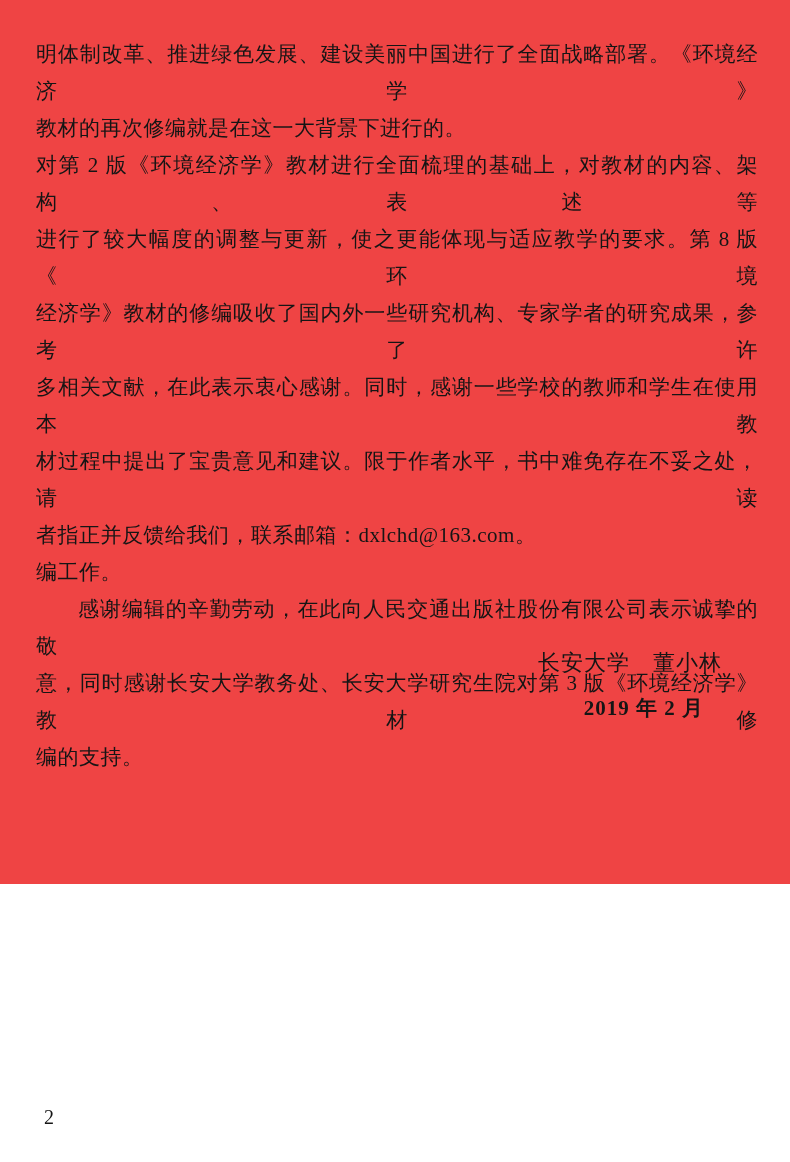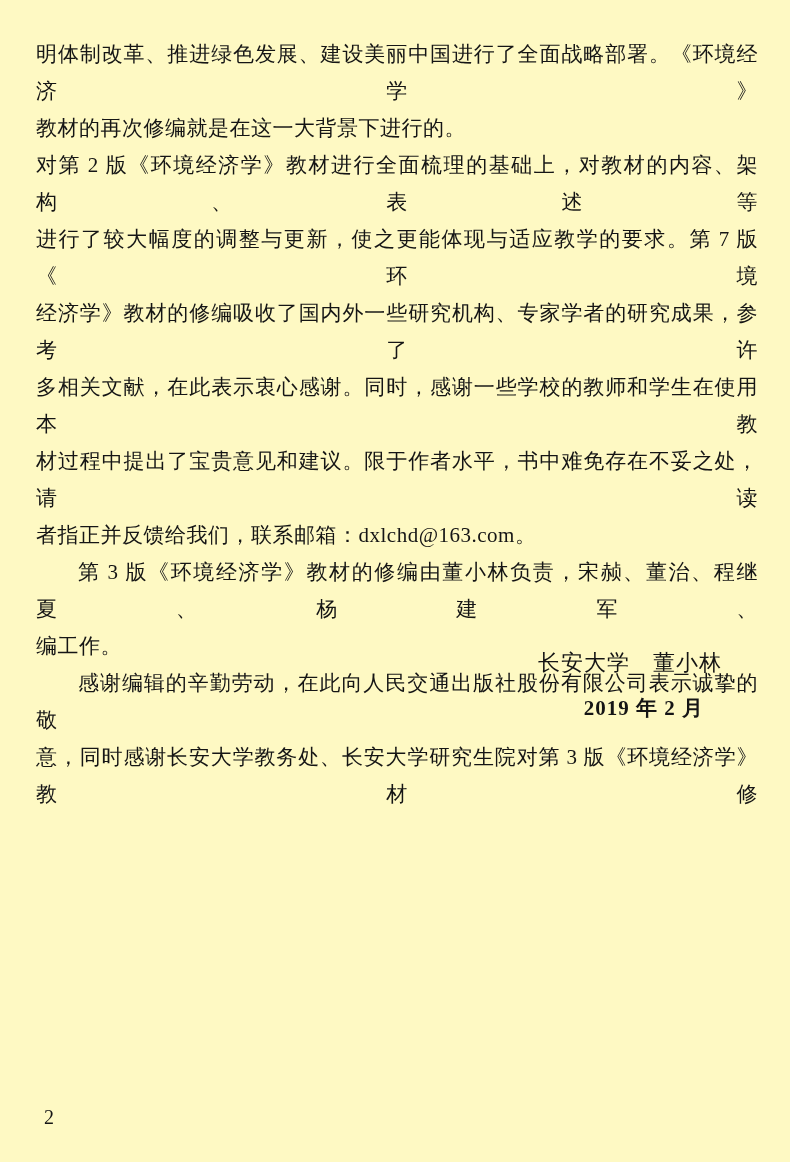--- a/index.html
+++ b/index.html
@@ -5,22 +5,22 @@
   * { margin: 0; padding: 0; box-sizing: border-box; }
   html, body {
     width: 790px; height: 1162px;
     background: #ffffff;
     font-family: "Liberation Serif", "DejaVu Serif", serif;
     color: #151515;
     overflow: hidden;
   }
   .page {
     position: relative;
-    width: 790px; height: 1162px;
-    background: #fef9c3;
+    width: 790px; height: 884px;
+    background: #ef4444;
   }
   .content {
     position: absolute;
     left: 36px; top: 36px;
     width: 722px;
   }
   .line {
     font-size: 21px;
     line-height: 37px;
     letter-spacing: 0.5px;
@@ -57,35 +57,35 @@
 <div class="page">
   <div class="content">
 
     <div>
       <div class="line">明体制改革、推进绿色发展、建设美丽中国进行了全面战略部署。《环境经济学》</div>
       <div class="line last">教材的再次修编就是在这一大背景下进行的。</div>
     </div>
 
     <div>
       <div class="line">对第 2 版《环境经济学》教材进行全面梳理的基础上，对教材的内容、架构、表述等</div>
-      <div class="line">进行了较大幅度的调整与更新，使之更能体现与适应教学的要求。第 7 版《环境</div>
+      <div class="line">进行了较大幅度的调整与更新，使之更能体现与适应教学的要求。第 8 版《环境</div>
       <div class="line">经济学》教材的修编吸收了国内外一些研究机构、专家学者的研究成果，参考了许</div>
       <div class="line">多相关文献，在此表示衷心感谢。同时，感谢一些学校的教师和学生在使用本教</div>
       <div class="line">材过程中提出了宝贵意见和建议。限于作者水平，书中难免存在不妥之处，请读</div>
       <div class="line last">者指正并反馈给我们，联系邮箱：dxlchd@163.com。</div>
     </div>
 
     <div>
-      <div class="line indent">第 3 版《环境经济学》教材的修编由董小林负责，宋赪、董治、程继夏、杨建军、</div>
       <div class="line last">编工作。</div>
     </div>
 
     <div>
       <div class="line indent">感谢编辑的辛勤劳动，在此向人民交通出版社股份有限公司表示诚挚的敬</div>
       <div class="line">意，同时感谢长安大学教务处、长安大学研究生院对第 3 版《环境经济学》教材修</div>
+      <div class="line last">编的支持。</div>
     </div>
 
   </div>
 
   <div class="sig-name">长安大学　董小林</div>
   <div class="sig-date">2019 年 2 月</div>
 
   <div class="page-number">2</div>
 </div>
 

